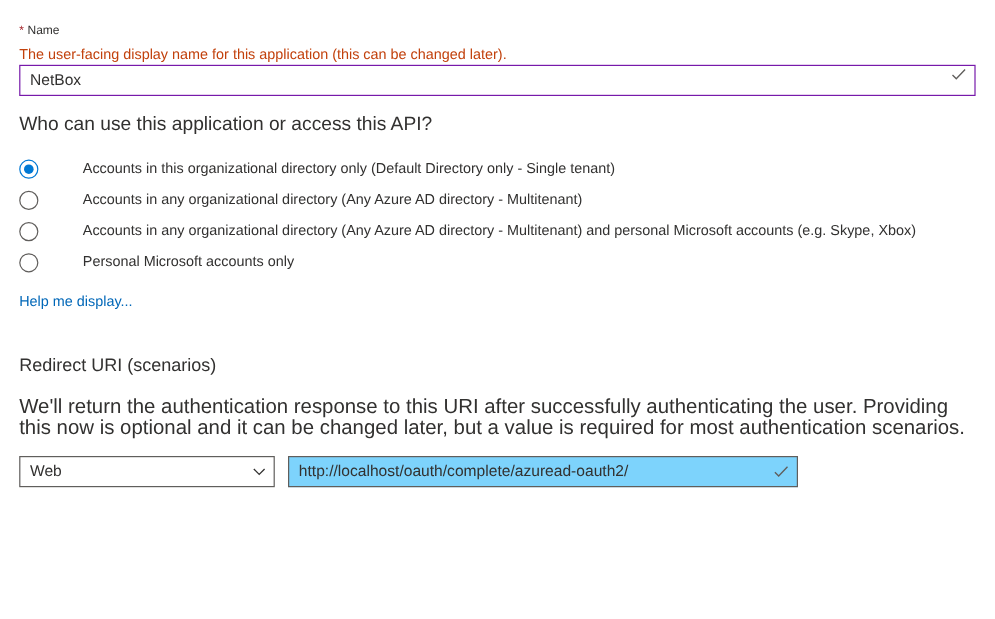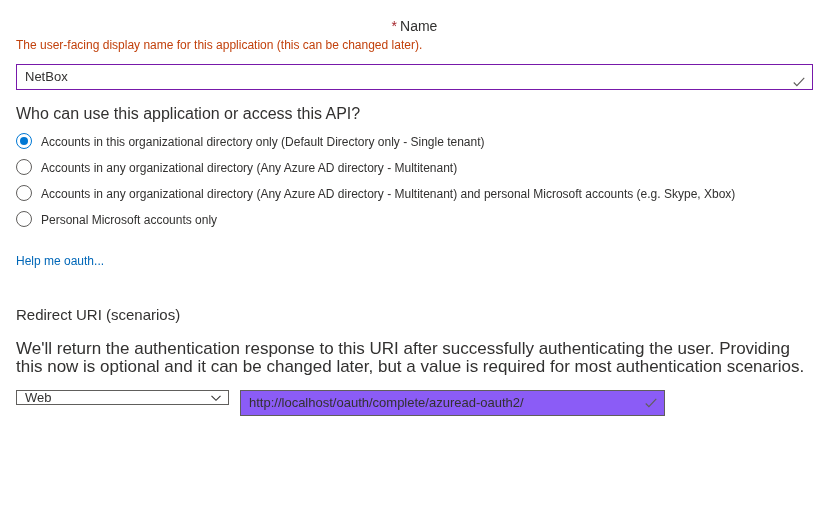--- a/index.html
+++ b/index.html
@@ -15,43 +15,41 @@
     color: #323130;
     overflow: hidden;
   }
   .page {
     padding: 10px 16px 0 16px;
     box-sizing: border-box;
     width: 829px;
   }
   
   .field-label {
-    font-size: 14px;
+    font-size: 10px;
     color: #323130;
     margin: 6px 0 0 0;
     line-height: 20px;
-    text-align: center;
   }
   .required-star {
     color: #a4262c;
     margin-right: 3px;
   }
   .field-desc {
     font-size: 12px;
     color: #c2410c;
     line-height: 18px;
   }
   .textbox {
-    margin-top: 10px;
     height: 26px;
     border: 1px solid #8a2be2;
     border-color: #7719aa;
     box-sizing: border-box;
     display: flex;
-    align-items: flex-end;
+    align-items: flex-start;
     background: #ffffff;
     padding: 0 6px 0 8px;
   }
   .textbox .value {
     flex: 1 1 auto;
     font-size: 13px;
     color: #323130;
     line-height: 24px;
     white-space: nowrap;
     overflow: hidden;
@@ -78,23 +76,24 @@
     margin-top: 15px;
     line-height: 18px;
   }
 
   
   .radio-group {
     margin-top: 10px;
   }
   .radio-row {
     display: flex;
-    align-items: flex-start;
+    align-items: flex-end;
     height: 26px;
     margin-bottom: 0px;
+    gap: 28px;
   }
   .radio {
     flex: 0 0 auto;
     width: 16px;
     height: 16px;
     border-radius: 50%;
     border: 1px solid #605e5c;
     box-sizing: border-box;
     background: #ffffff;
     position: relative;
@@ -137,21 +136,21 @@
     max-width: 800px;
   }
   .redirect-row {
     display: flex;
     align-items: flex-start;
     margin-top: 14px;
     gap: 11px;
   }
   .select-box {
     width: 213px;
-    height: 15px;
+    height: 26px;
     border: 1px solid #605e5c;
     box-sizing: border-box;
     display: flex;
     align-items: center;
     background: #ffffff;
     padding: 0 6px 0 8px;
     cursor: pointer;
   }
   .select-box .value {
     flex: 1 1 auto;
@@ -166,21 +165,21 @@
     color: #323130;
   }
   .chevron svg { display: block; }
   .uri-box {
     width: 425px;
     height: 26px;
     border: 1px solid #605e5c;
     box-sizing: border-box;
     display: flex;
     align-items: center;
-    background: #8b5cf6;
+    background: #7dd3fc;
     padding: 0 6px 0 8px;
   }
   .uri-box .value {
     flex: 1 1 auto;
     font-size: 13px;
     color: #323130;
     line-height: 24px;
     white-space: nowrap;
     overflow: hidden;
   }
@@ -219,21 +218,21 @@
     <div class="radio-row">
       <span class="radio"></span>
       <span class="radio-label">Accounts in any organizational directory (Any Azure AD directory - Multitenant) and personal Microsoft accounts (e.g. Skype, Xbox)</span>
     </div>
     <div class="radio-row">
       <span class="radio"></span>
       <span class="radio-label">Personal Microsoft accounts only</span>
     </div>
   </div>
 
-  <a class="help-link">Help me oauth...</a>
+  <a class="help-link">Help me display...</a>
 
   
   <div class="section-title">Redirect URI (scenarios)</div>
   <div class="redirect-desc">We'll return the authentication response to this URI after successfully authenticating the user. Providing this now is optional and it can be changed later, but a value is required for most authentication scenarios.</div>
 
   <div class="redirect-row">
     <div class="select-box">
       <span class="value">Web</span>
       <span class="chevron">
         <svg viewBox="0 0 12 12" width="12" height="12" aria-hidden="true">

